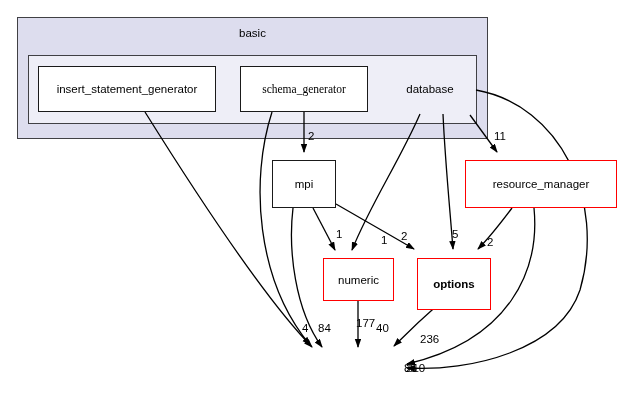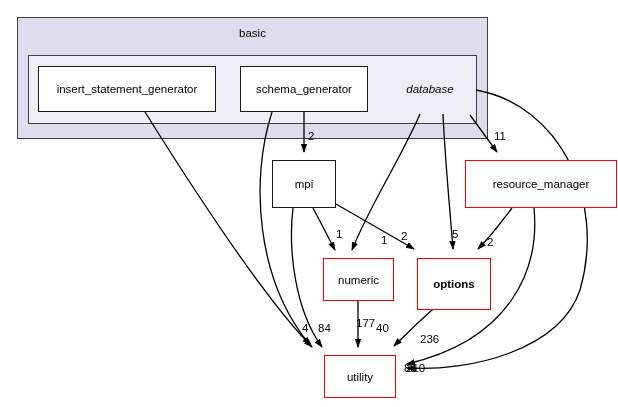--- a/index.html
+++ b/index.html
@@ -55,21 +55,20 @@
   }
   .node.black-border {
     border: 1px solid #1a1a1a;
   }
   .node.red-border {
     border: 1.6px solid #ff0000;
   }
   .node.plain {
     background: transparent;
     border: none;
-    font-style: italic;
   }
   .edge-label {
     position: absolute;
     font-size: 11.5px;
     color: #000000;
     white-space: nowrap;
     line-height: 11px;
   }
 </style>
 </head>
@@ -115,40 +114,37 @@
 
       <path d="M534,208 C540,270 510,340 407,364"></path>
 
       <path d="M476,90 C560,105 606,200 580,290 C560,350 470,372 407,368"></path>
     </g>
   </svg>
 
   <div class="node black-border" id="n-isg" style="left: 38px; top: 66px; width: 178px; height: 46px;">
     <span>insert_statement_generator</span>
   </div>
-  <div class="node black-border" id="n-schema" style="left: 240px; top: 66px; width: 128px; height: 46px;">
+  <div class="node black-border" id="n-schema" style="left: 240px; top: 66px; width: 128px; height: 46px; font-family: Liberation Serif, serif;">
     <span>schema_generator</span>
   </div>
   <div class="node plain" id="n-database" style="left: 385px; top: 66px; width: 90px; height: 46px;">
     <span>database</span>
   </div>
   <div class="node black-border" id="n-mpi" style="left: 272px; top: 160px; width: 64px; height: 48px;">
     <span>mpi</span>
   </div>
   <div class="node red-border" id="n-resmgr" style="left: 465px; top: 160px; width: 152px; height: 48px;">
     <span>resource_manager</span>
   </div>
   <div class="node red-border" id="n-numeric" style="left: 323px; top: 258px; width: 71px; height: 43px;">
     <span>numeric</span>
   </div>
   <div class="node red-border" id="n-options" style="left: 417px; top: 258px; width: 74px; height: 52px; font-weight: bold;">
     <span>options</span>
-  </div>
-  <div class="node red-border" id="n-utility" style="left: 324px; top: 355px; width: 72px; height: 43px;">
-    <span>utility</span>
   </div>
 
   <div class="edge-label" id="el0" style="left: 308px; top: 131px;">2</div>
   <div class="edge-label" id="el1" style="left: 494px; top: 131px;">11</div>
   <div class="edge-label" id="el2" style="left: 336px; top: 229px;">1</div>
   <div class="edge-label" id="el3" style="left: 381px; top: 235px;">1</div>
   <div class="edge-label" id="el4" style="left: 401px; top: 231px;">2</div>
   <div class="edge-label" id="el5" style="left: 452px; top: 229px;">5</div>
   <div class="edge-label" id="el6" style="left: 487px; top: 237px;">2</div>
   <div class="edge-label" id="el7" style="left: 302px; top: 323px;">4</div>

